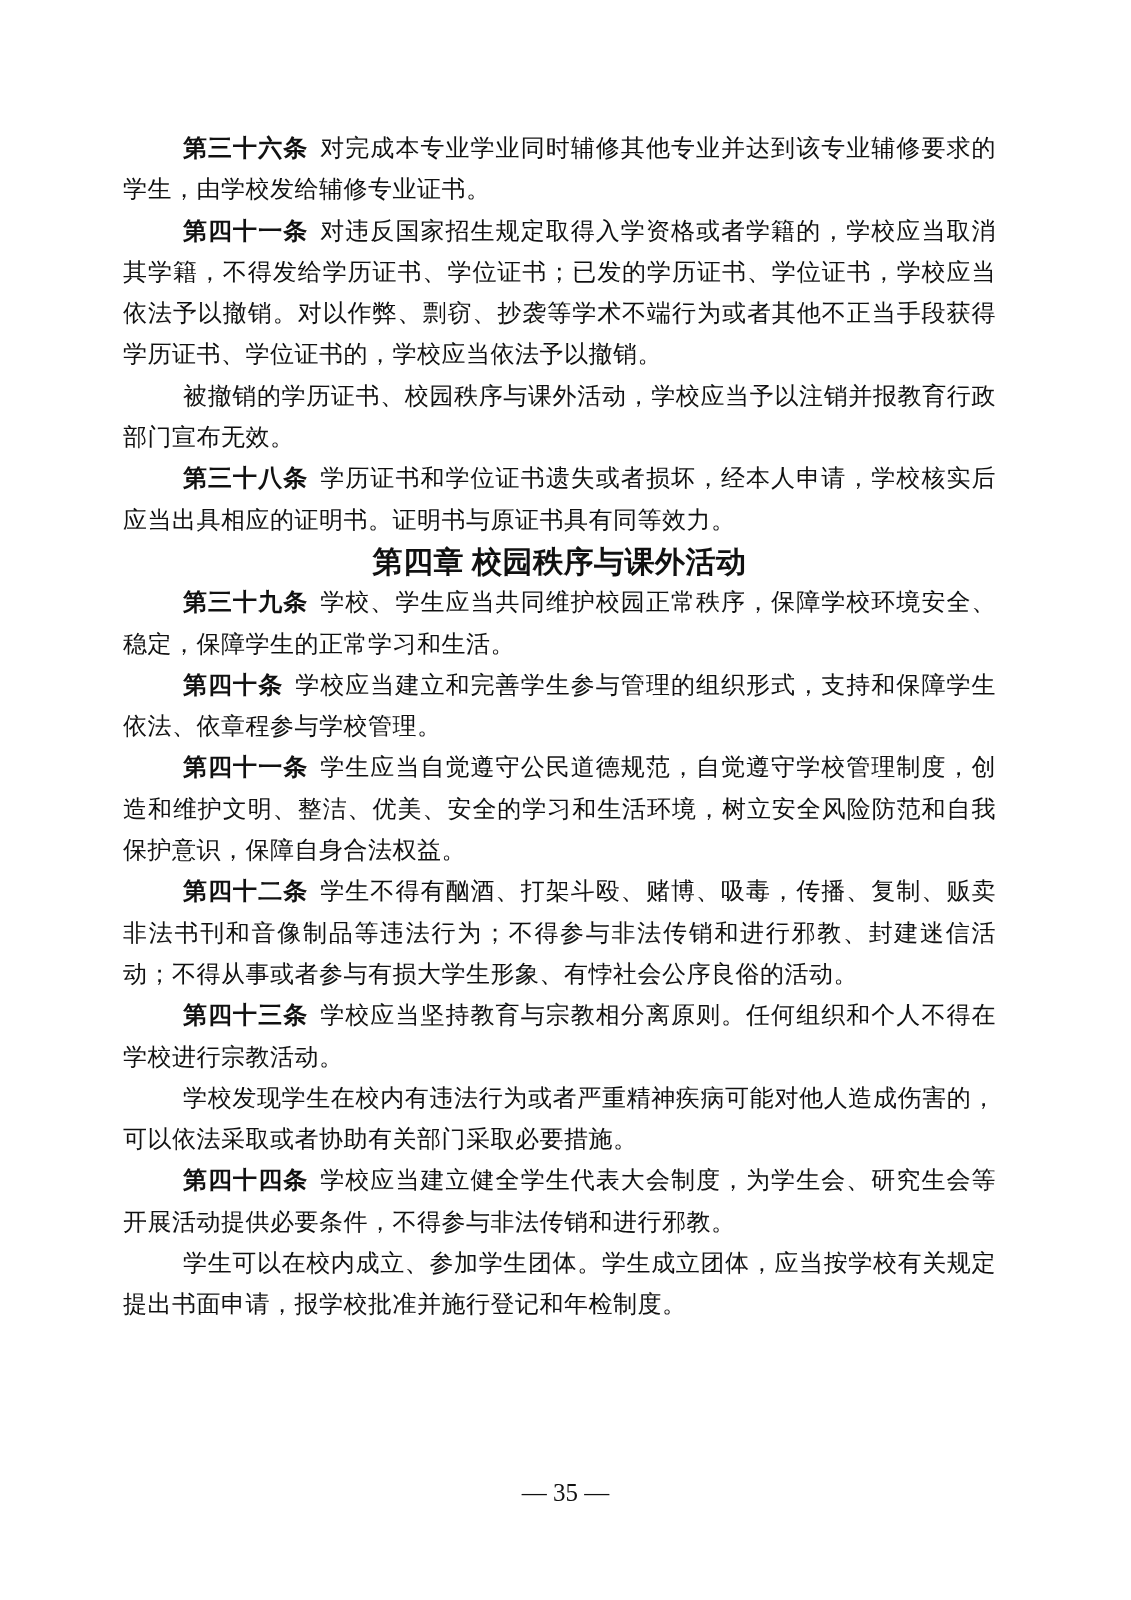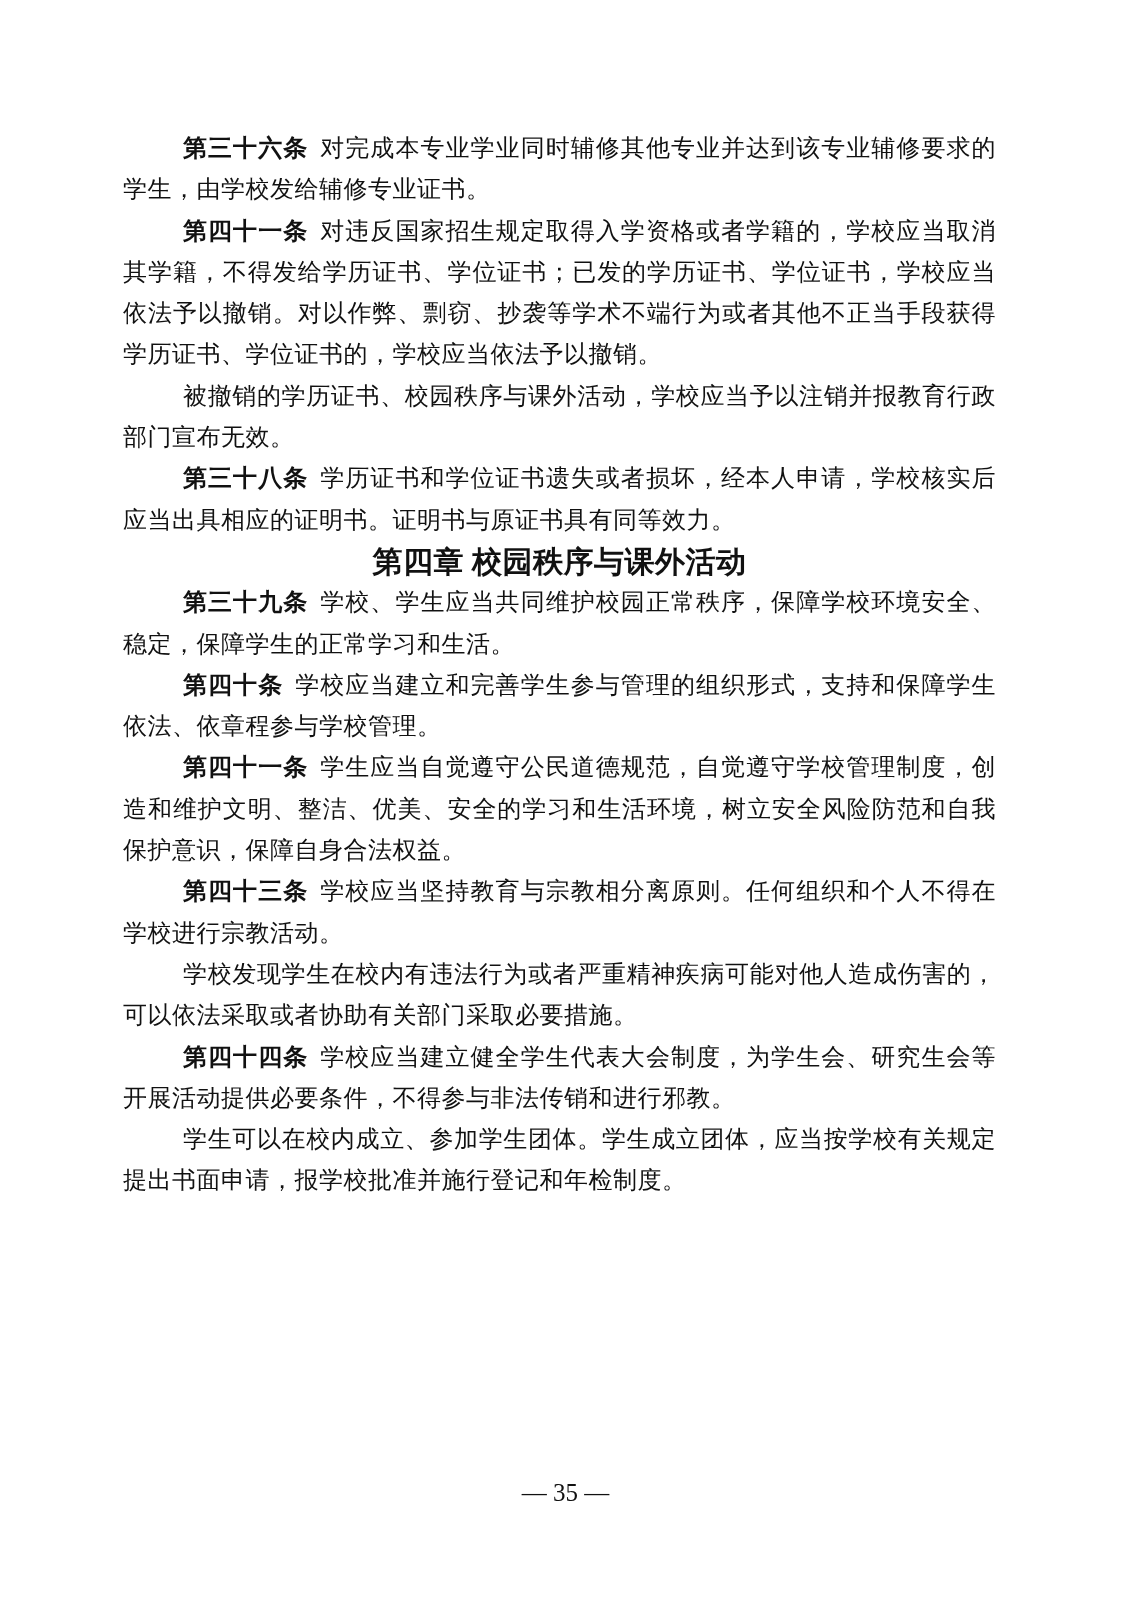--- a/index.html
+++ b/index.html
@@ -70,20 +70,21 @@
     <p class="para"><span class="article-label">第三十八条</span><span>学历证书和学位证书遗失或者损坏，经本人申请，学校核实后应当出具相应的证明书。证明书与原证书具有同等效力。</span></p>
 
     <h2 class="chapter-heading">第四章 校园秩序与课外活动</h2>
 
     <p class="para"><span class="article-label">第三十九条</span><span>学校、学生应当共同维护校园正常秩序，保障学校环境安全、稳定，保障学生的正常学习和生活。</span></p>
 
     <p class="para"><span class="article-label">第四十条</span><span>学校应当建立和完善学生参与管理的组织形式，支持和保障学生依法、依章程参与学校管理。</span></p>
 
     <p class="para"><span class="article-label">第四十一条</span><span>学生应当自觉遵守公民道德规范，自觉遵守学校管理制度，创造和维护文明、整洁、优美、安全的学习和生活环境，树立安全风险防范和自我保护意识，保障自身合法权益。</span></p>
 
+    <p class="para"><span class="article-label">第四十二条</span><span>学生不得有酗酒、打架斗殴、赌博、吸毒，传播、复制、贩卖非法书刊和音像制品等违法行为；不得参与非法传销和进行邪教、封建迷信活动；不得从事或者参与有损大学生形象、有悖社会公序良俗的活动。</span></p>
 
     <p class="para"><span class="article-label">第四十三条</span><span>学校应当坚持教育与宗教相分离原则。任何组织和个人不得在学校进行宗教活动。</span></p>
 
     <p class="para"><span>学校发现学生在校内有违法行为或者严重精神疾病可能对他人造成伤害的，可以依法采取或者协助有关部门采取必要措施。</span></p>
 
     <p class="para"><span class="article-label">第四十四条</span><span>学校应当建立健全学生代表大会制度，为学生会、研究生会等开展活动提供必要条件，不得参与非法传销和进行邪教。</span></p>
 
     <p class="para"><span>学生可以在校内成立、参加学生团体。学生成立团体，应当按学校有关规定提出书面申请，报学校批准并施行登记和年检制度。</span></p>
 
 

